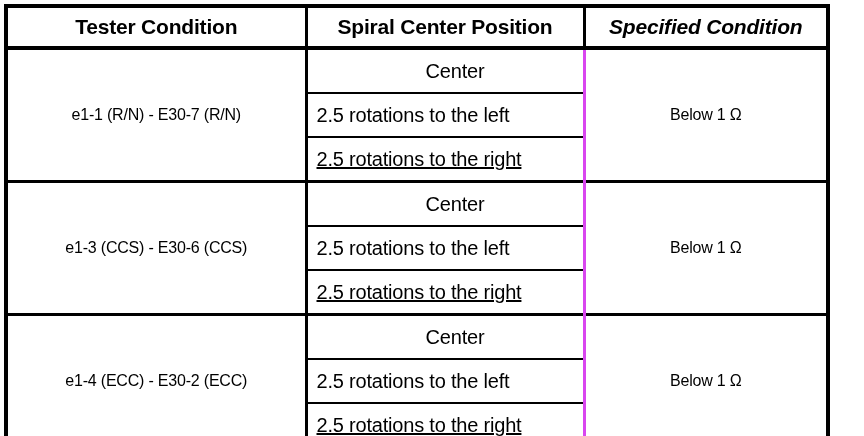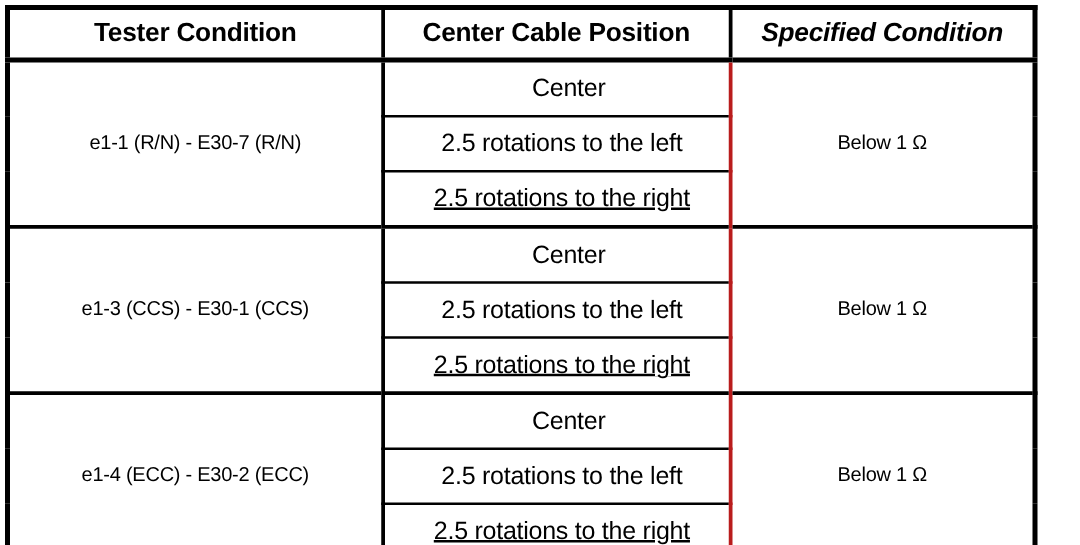--- a/index.html
+++ b/index.html
@@ -67,70 +67,70 @@
   td.col-spec {
     font-size: 16px;
     font-weight: normal;
     letter-spacing: -0.2px;
   }
 
   td.col-tester {
     border-right: 3px solid #000000;
   }
   td.col-spec {
-    border-left: 3px solid #b91c1c;
+    border-left: 3px solid #d946ef;
   }
 
   td.col-pos {
     font-size: 20px;
     font-weight: normal;
     letter-spacing: -0.2px;
     height: 42px;
     border-bottom: 2px solid #000000;
     padding-left: 20px;
   }
   td.col-pos.group-last { border-bottom: none; text-decoration: underline; }
 
   
   td.col-pos.align-center { text-align: center; }
-  td.col-pos.align-left { text-align: center; padding-left: 9px; }
+  td.col-pos.align-left { text-align: left; padding-left: 9px; }
 </style>
 </head>
 <body>
 
 <div class="table-wrap">
   <table class="spec-table">
     <colgroup>
       <col class="c1">
       <col class="c2">
       <col class="c3">
     </colgroup>
     <thead>
       <tr class="header-row">
         <th>Tester Condition</th>
-        <th>Center Cable Position</th>
+        <th>Spiral Center Position</th>
         <th class="last">Specified Condition</th>
       </tr>
     </thead>
     <tbody>
 
       <tr class="group-start">
         <td class="col-tester grp-sep" rowspan="3">e1-1 (R/N) - E30-7 (R/N)</td>
         <td class="col-pos align-center grp-sep">Center</td>
         <td class="col-spec grp-sep" rowspan="3">Below 1 Ω</td>
       </tr>
       <tr>
         <td class="col-pos align-left">2.5 rotations to the left</td>
       </tr>
       <tr>
         <td class="col-pos align-left group-last">2.5 rotations to the right</td>
       </tr>
 
       <tr class="group-start">
-        <td class="col-tester grp-sep" rowspan="3">e1-3 (CCS) - E30-1 (CCS)</td>
+        <td class="col-tester grp-sep" rowspan="3">e1-3 (CCS) - E30-6 (CCS)</td>
         <td class="col-pos align-center grp-sep">Center</td>
         <td class="col-spec grp-sep" rowspan="3">Below 1 Ω</td>
       </tr>
       <tr>
         <td class="col-pos align-left">2.5 rotations to the left</td>
       </tr>
       <tr>
         <td class="col-pos align-left group-last">2.5 rotations to the right</td>
       </tr>
 

